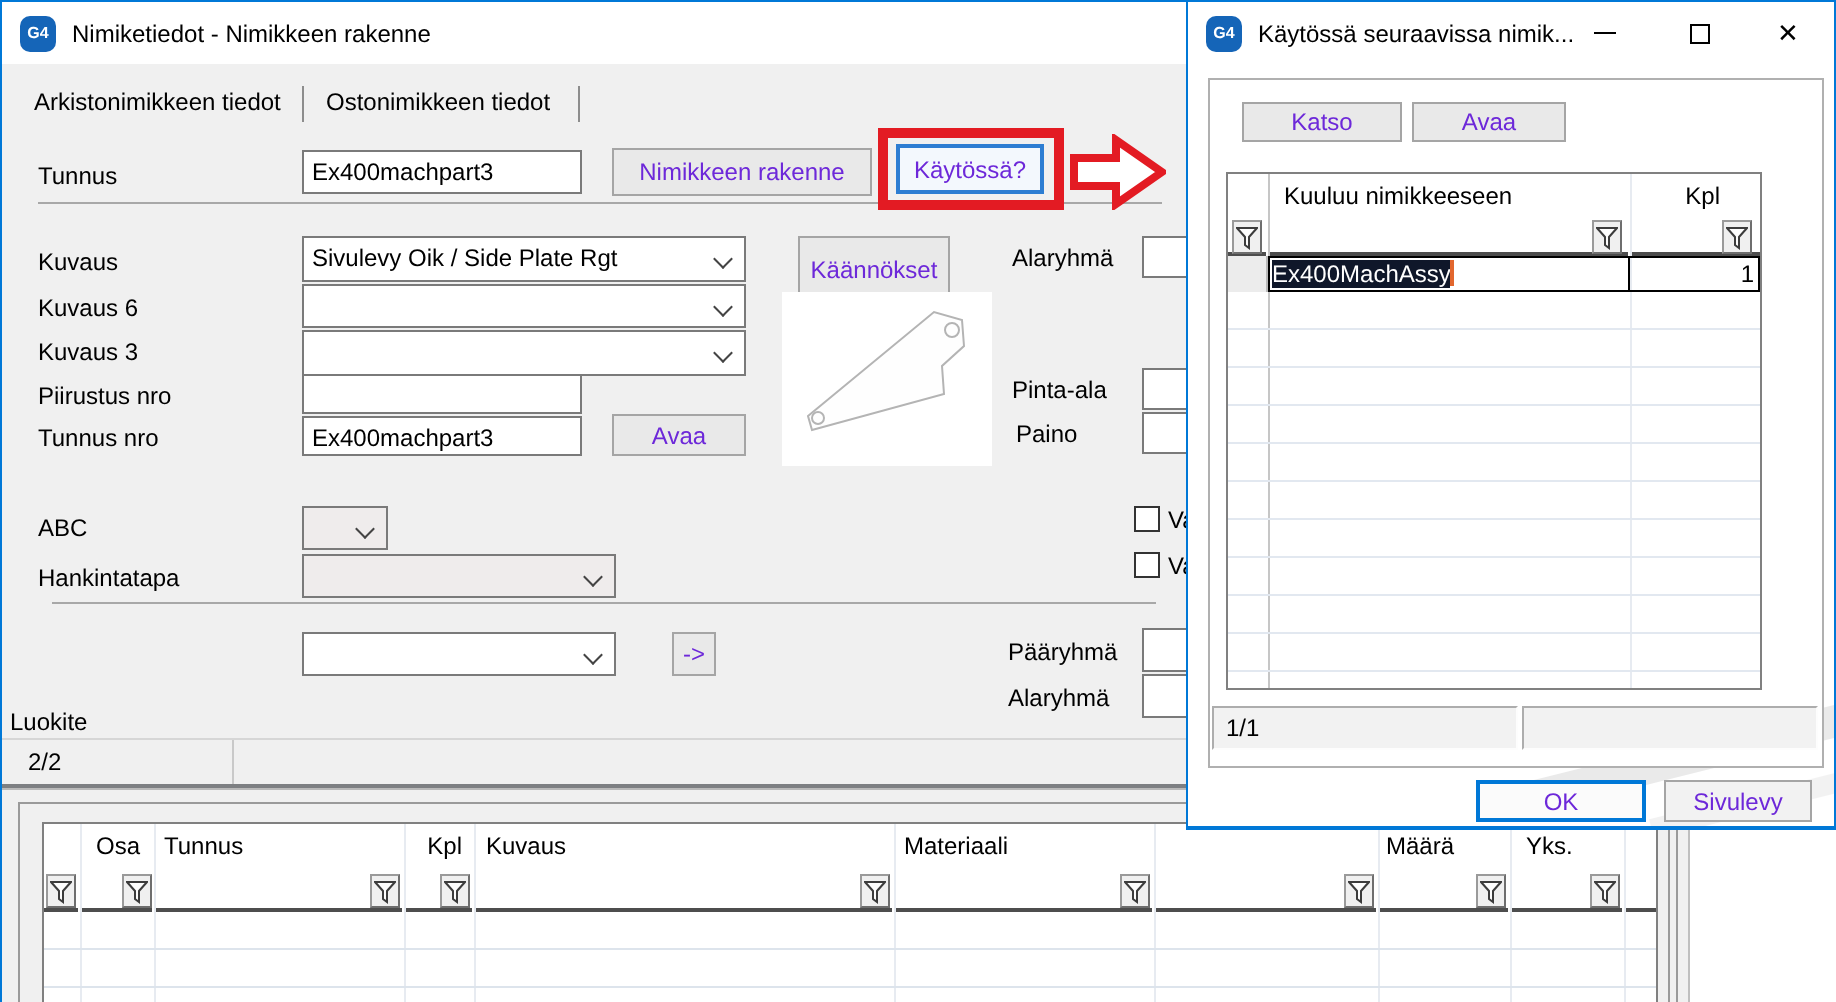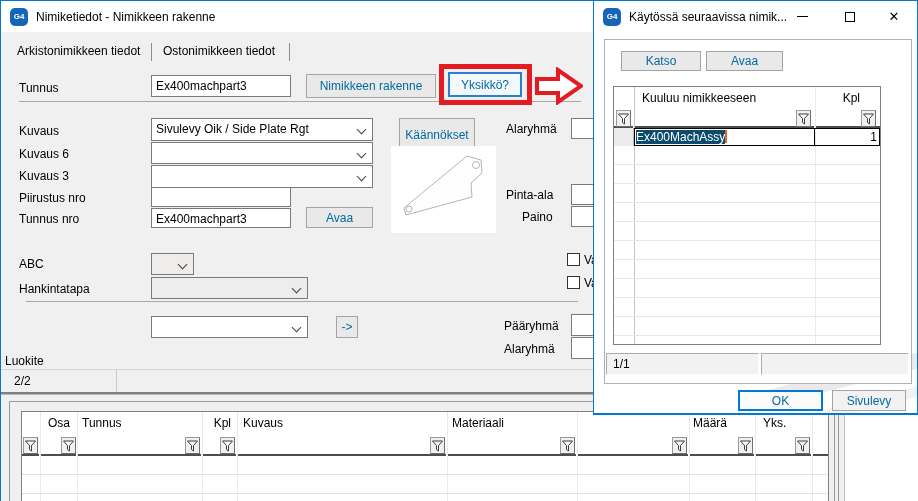--- a/index.html
+++ b/index.html
@@ -29,21 +29,21 @@
   
   .lbl { position:absolute; font-size:12px; color:#000; white-space:nowrap; }
   .tb { position:absolute; background:#fff; border:1px solid #7a7a7a; font-size:12px;
     line-height:18px; padding:1px 4px; white-space:nowrap; overflow:hidden; }
   .combo { position:absolute; background:#fff; border:1px solid #7a7a7a; font-size:12px;
     line-height:19px; padding:1px 18px 1px 4px; white-space:nowrap; overflow:hidden; }
   .combo.gray { background:#efecec; }
   .chev { position:absolute; right:7px; top:7px; width:7px; height:7px;
     border-right:1.4px solid #444; border-bottom:1.4px solid #444; transform:rotate(45deg); }
   .btn { position:absolute; background:#e9e9e9; border:1px solid #a5a5a5; font-size:12px;
-    color:#0369a1; display:flex; align-items:center; justify-content:center; white-space:nowrap; }
+    color:#6d28d9; display:flex; align-items:center; justify-content:center; white-space:nowrap; }
   .btn.focus { background:#f3f8fd; border:2px solid #2d7dd2; }
   .cb { position:absolute; width:13px; height:13px; background:#fff; border:1px solid #333; }
   .sep { position:absolute; height:1px; background:#a8a8a8; }
   .status-cell { position:absolute; height:22px; background:#f0f0f0; border-top:1px solid #d6d6d6;
     font-size:12px; padding:3px 6px; }
   .vdiv { position:absolute; width:1px; background:#c9c9c9; }
 
   
   .tab { position:absolute; top:41px; height:20px; font-size:12px; padding:2px 6px 0 6px; color:#000; }
   .tabbar-sep { position:absolute; top:42px; width:1px; height:18px; background:#8d8d8d; }
@@ -63,21 +63,21 @@
   .anno-rect { position:absolute; left:438px; top:63px; width:93px; height:41px;
     border:5px solid #e31b23; z-index:5; }
   .anno-arrow { position:absolute; left:534px; top:66px; z-index:5; }
 
   .thumb { position:absolute; left:390px; top:145px; width:105px; height:87px; background:#fff; }
 
   
   .popup-panel { position:absolute; left:10px; top:38px; width:308px; height:345px;
     border:1px solid #b0b0b0; background:#fff; }
   .sel-cell { position:absolute; background:#ececec; border-right:1px solid #b9b9b9; }
-  .sel-text { background:#0c4a6e; color:#fff; }
+  .sel-text { background:#0f172a; color:#fff; }
   .caret { display:inline-block; width:2px; height:13px; background:#e2672e; vertical-align:-2px; }
   .p-status { position:absolute; height:22px; background:#f2f2f2;
     border:1px solid; border-color:#adadad #fdfdfd #fdfdfd #adadad; font-size:12px; padding:3px 6px; }
   .wm { position:absolute; background:#d9d9d9; opacity:.55; transform:rotate(-14deg); }
 </style>
 </head>
 <body>
 
 <div class="screen">
 
@@ -88,21 +88,21 @@
     </div>
 
     <div class="tab" style="left:10px;">Arkistonimikkeen tiedot</div>
     <div class="tabbar-sep" style="left:150px;"></div>
     <div class="tab" style="left:156px;">Ostonimikkeen tiedot</div>
     <div class="tabbar-sep" style="left:288px;"></div>
 
     <div class="lbl" style="left:18px; top:80px;">Tunnus</div>
     <div class="tb" style="left:150px; top:74px; width:140px; height:22px;">Ex400machpart3</div>
     <div class="btn" style="left:305px; top:73px; width:130px; height:24px;">Nimikkeen rakenne</div>
-    <div class="btn focus" style="left:447px; top:71px; width:74px; height:25px;">Yksikkö?</div>
+    <div class="btn focus" style="left:447px; top:71px; width:74px; height:25px;">Käytössä?</div>
 
     <div class="anno-rect"></div>
     <svg class="anno-arrow" width="48" height="38" viewBox="0 0 48 38">
       <path d="M2 12 H23 V3 L46 19 L23 35 V26 H2 Z" fill="#ffffff" stroke="#e31b23" stroke-width="4"></path>
     </svg>
 
     <div class="sep" style="left:18px; top:100px; width:562px;"></div>
 
     <div class="lbl" style="left:18px; top:123px;">Kuvaus</div>
     <div class="combo" style="left:150px; top:117px; width:222px; height:23px;">
@@ -133,21 +133,21 @@
         <path d="M13 62 L76 10 L90 14 L91 27 L80 37 L81 51 L15 69 Z" fill="#fefefe" stroke="#b4b4b4" stroke-width="1"></path>
         <circle cx="85" cy="19" r="3.5" fill="none" stroke="#b4b4b4"></circle>
         <circle cx="18" cy="63" r="3" fill="none" stroke="#b4b4b4"></circle>
       </svg>
     </div>
 
     <div class="lbl" style="left:505px; top:121px;">Alaryhmä</div>
     <div class="tb" style="left:570px; top:117px; width:58px; height:21px;"></div>
     <div class="lbl" style="left:505px; top:187px;">Pinta-ala</div>
     <div class="tb" style="left:570px; top:183px; width:58px; height:21px;"></div>
-    <div class="lbl" style="left:521px; top:209px;">Paino</div>
+    <div class="lbl" style="left:507px; top:209px;">Paino</div>
     <div class="tb" style="left:570px; top:205px; width:58px; height:21px;"></div>
 
     <div class="cb" style="left:566px; top:252px;"></div>
     <div class="lbl" style="left:583px; top:252px;">Va</div>
     <div class="cb" style="left:566px; top:275px;"></div>
     <div class="lbl" style="left:583px; top:275px;">Va</div>
 
     <div class="lbl" style="left:18px; top:256px;">ABC</div>
     <div class="combo gray" style="left:150px; top:252px; width:43px; height:22px;">
       <span class="chev"></span>

